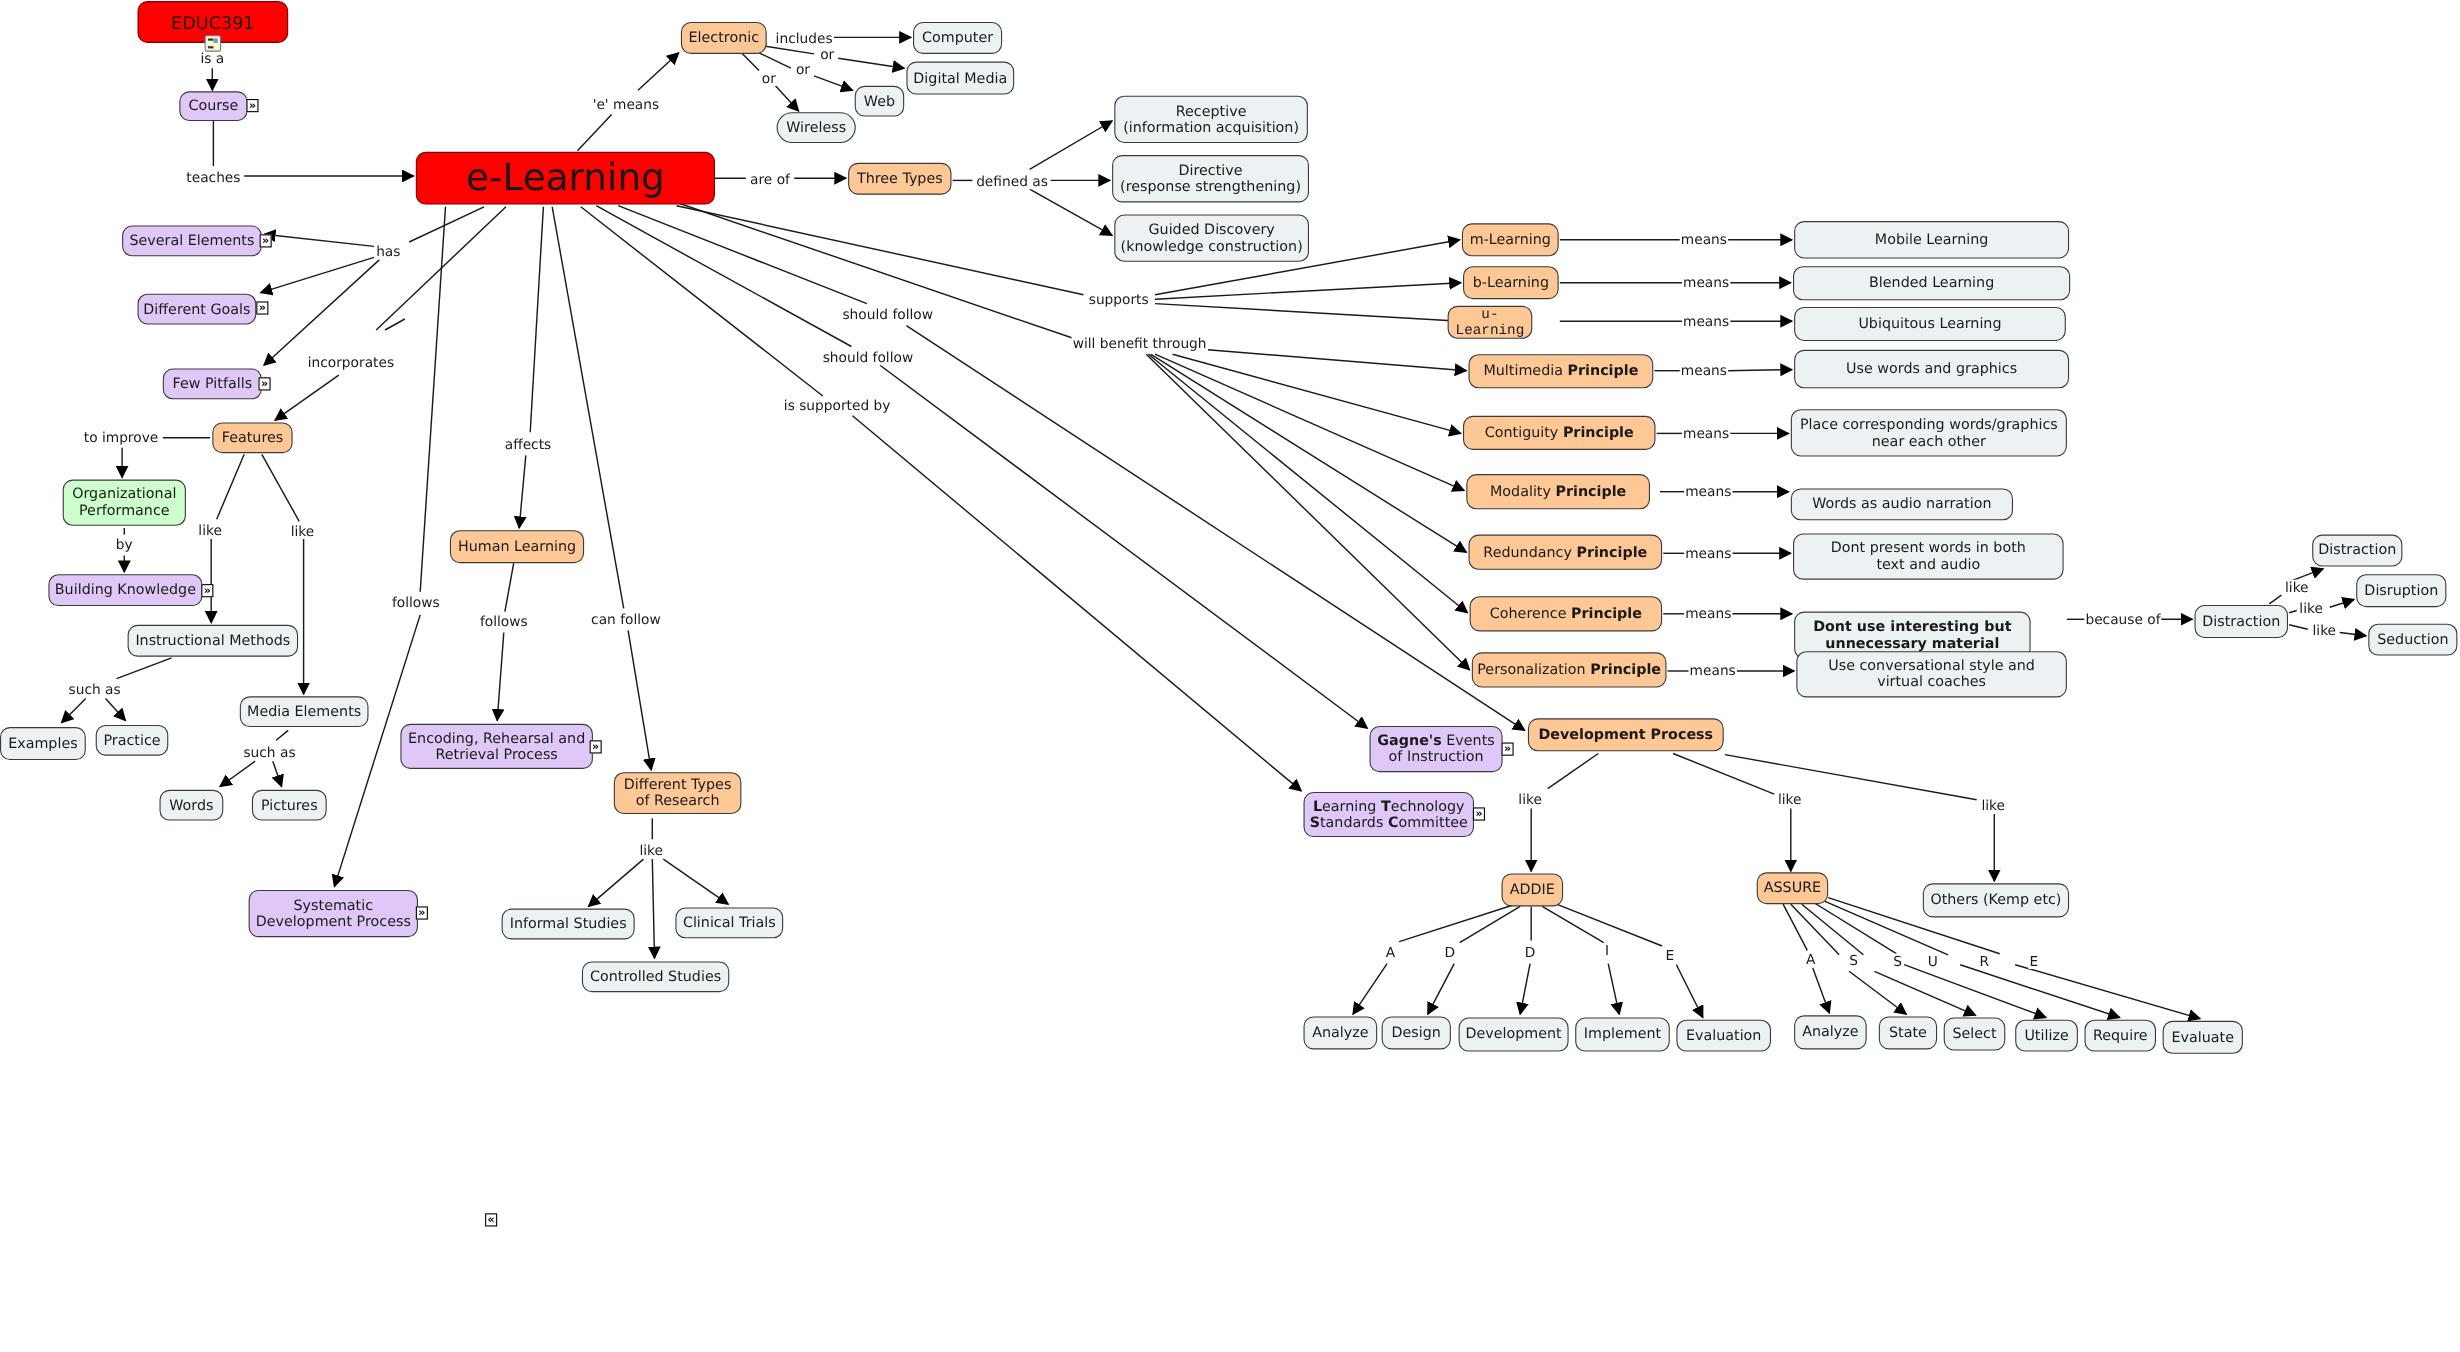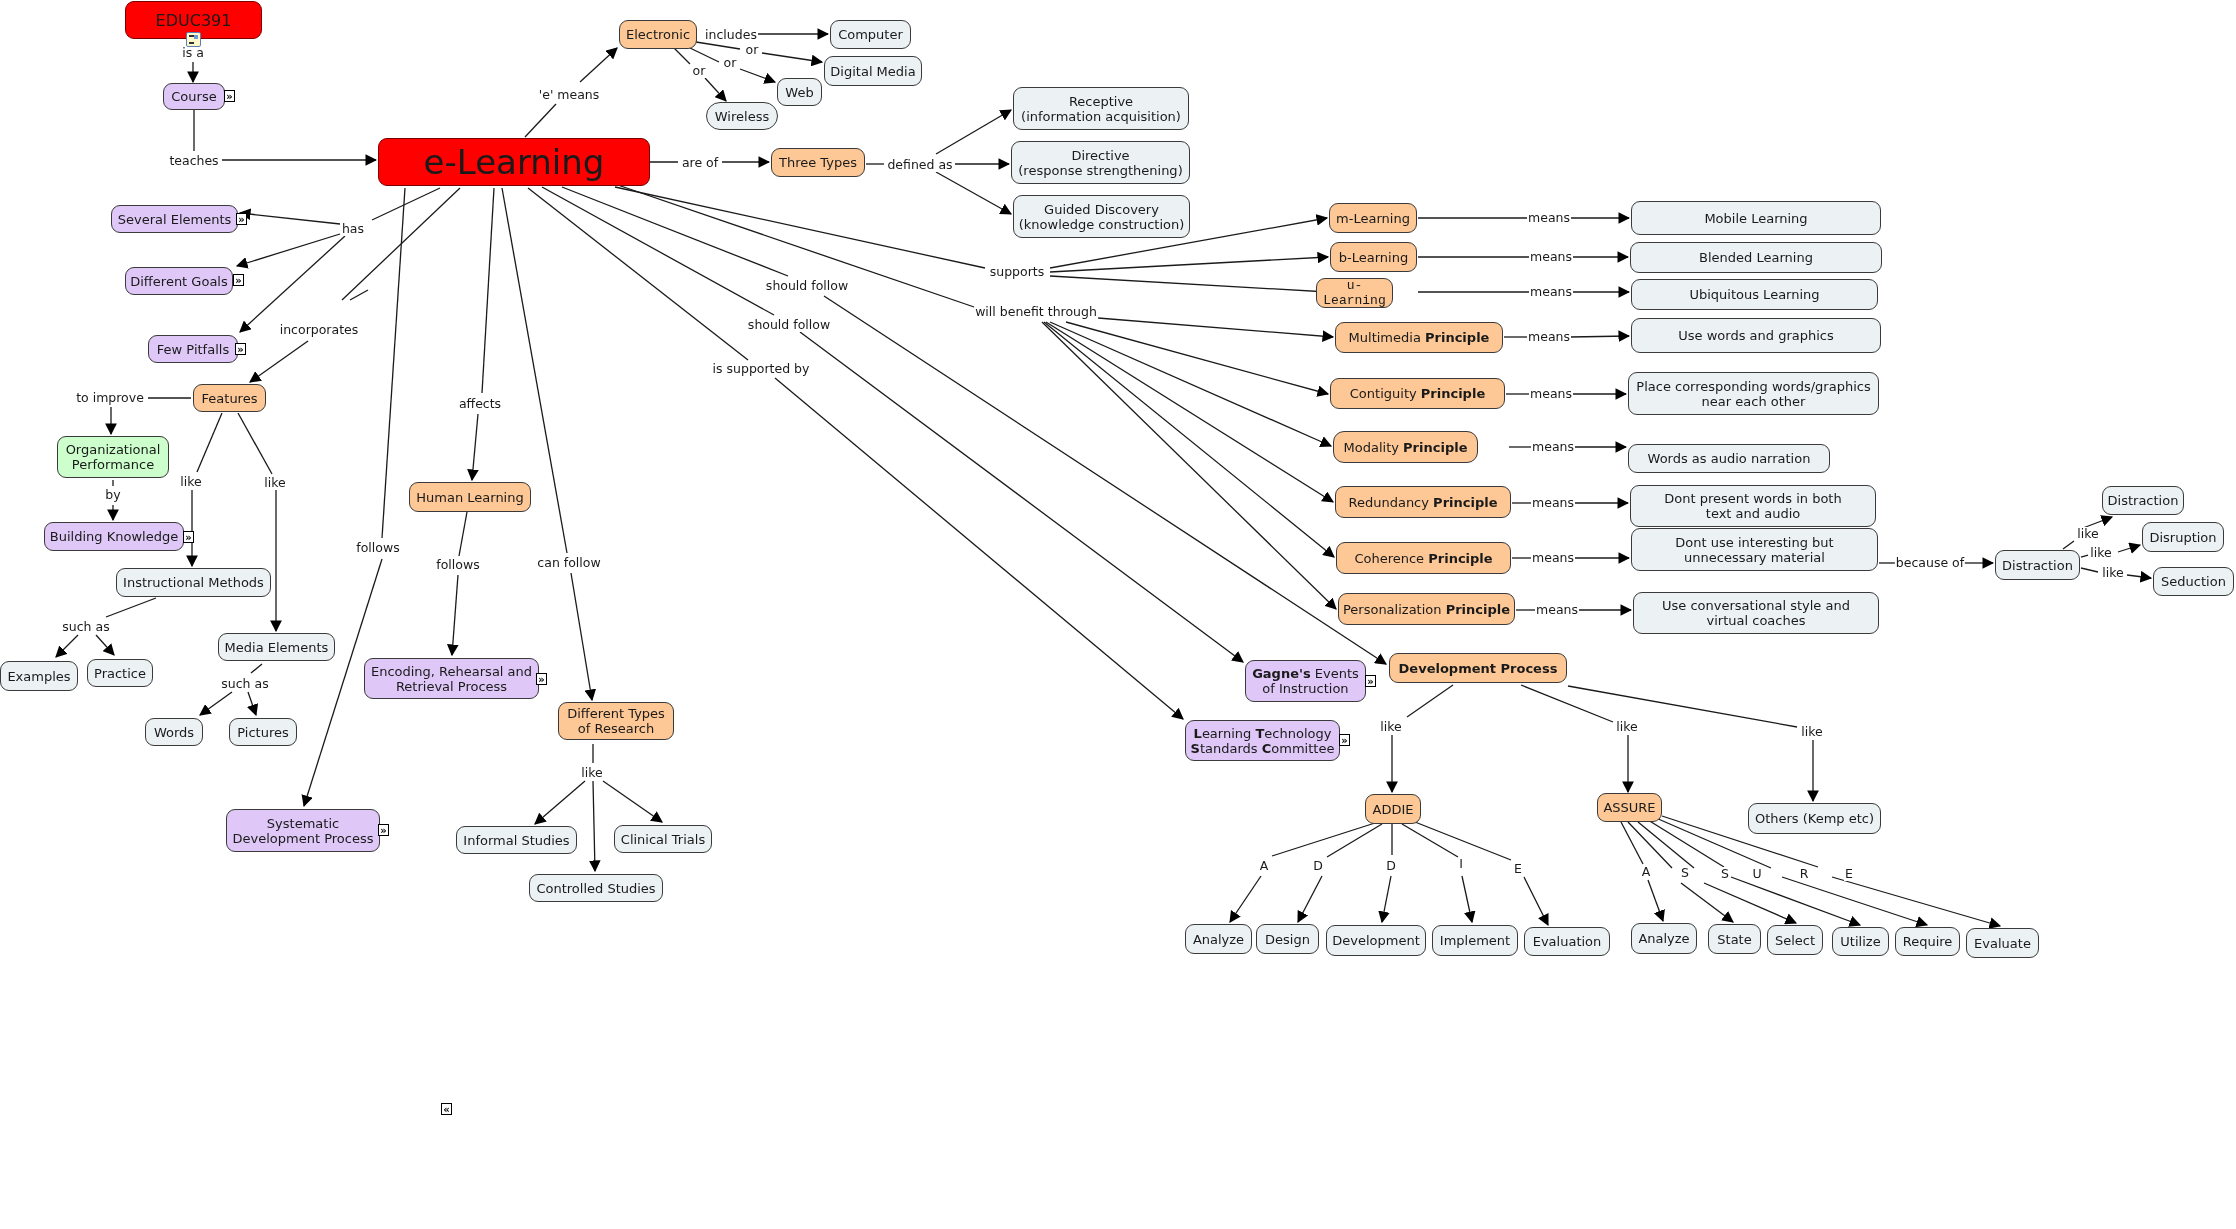--- a/index.html
+++ b/index.html
@@ -270,32 +270,32 @@
 
 <div class="node sub" style="left:1329px;top:203px;width:88px;height:30px;">m-Learning</div>
 <div class="node sub" style="left:1330px;top:242px;width:87px;height:30px;">b-Learning</div>
 <div class="node sub" style="left:1316px;top:278px;width:77px;height:30px;font-family:Liberation Mono, monospace;">u-Learning</div>
 <div class="node support" style="left:1631px;top:201px;width:250px;height:34px;">Mobile Learning</div>
 <div class="node support" style="left:1630px;top:242px;width:252px;height:31px;">Blended Learning</div>
 <div class="node support" style="left:1631px;top:279px;width:247px;height:31px;">Ubiquitous Learning</div>
 
 <div class="node sub" style="left:1335px;top:322px;width:168px;height:31px;"><span>Multimedia</span>&nbsp;<b>Principle</b></div>
 <div class="node sub" style="left:1330px;top:378px;width:175px;height:31px;"><span>Contiguity</span>&nbsp;<b>Principle</b></div>
-<div class="node sub" style="left:1333px;top:431px;width:145px;height:32px;border-radius:11px;"><span>Modality</span>&nbsp;<b>Principle</b></div>
+<div class="node sub" style="left:1333px;top:431px;width:167px;height:32px;"><span>Modality</span>&nbsp;<b>Principle</b></div>
 <div class="node sub" style="left:1335px;top:486px;width:176px;height:32px;"><span>Redundancy</span>&nbsp;<b>Principle</b></div>
 <div class="node sub" style="left:1336px;top:542px;width:175px;height:32px;"><span>Coherence</span>&nbsp;<b>Principle</b></div>
 <div class="node sub" style="left:1338px;top:593px;width:177px;height:32px;"><span>Personalization</span>&nbsp;<b>Principle</b></div>
 
 <div class="node support" style="left:1631px;top:318px;width:250px;height:35px;">Use words and graphics</div>
 <div class="node support" style="left:1628px;top:372px;width:251px;height:43px;">Place corresponding words/graphics
 near each other</div>
 <div class="node support" style="left:1628px;top:444px;width:202px;height:29px;">Words as audio narration</div>
 <div class="node support" style="left:1630px;top:485px;width:246px;height:42px;">Dont present words in both
 text and audio</div>
-<div class="node support" style="left:1631px;top:528px;width:247px;height:43px;">Dont use interesting but
+<div class="node support" style="left:1631px;top:556px;width:215px;height:43px;font-weight:bold;">Dont use interesting but
 unnecessary material</div>
 <div class="node support" style="left:1633px;top:592px;width:246px;height:42px;">Use conversational style and
 virtual coaches</div>
 
 <div class="node support" style="left:1995px;top:550px;width:85px;height:30px;">Distraction</div>
 <div class="node support" style="left:2102px;top:486px;width:82px;height:29px;">Distraction</div>
 <div class="node support" style="left:2142px;top:522px;width:82px;height:30px;">Disruption</div>
 <div class="node support" style="left:2153px;top:567px;width:81px;height:29px;">Seduction</div>
 
 <div class="node expand" style="left:1245px;top:660px;width:121px;height:42px;"><span><b>Gagne's</b><span> Events</span><br><span>of Instruction</span></span></div>

